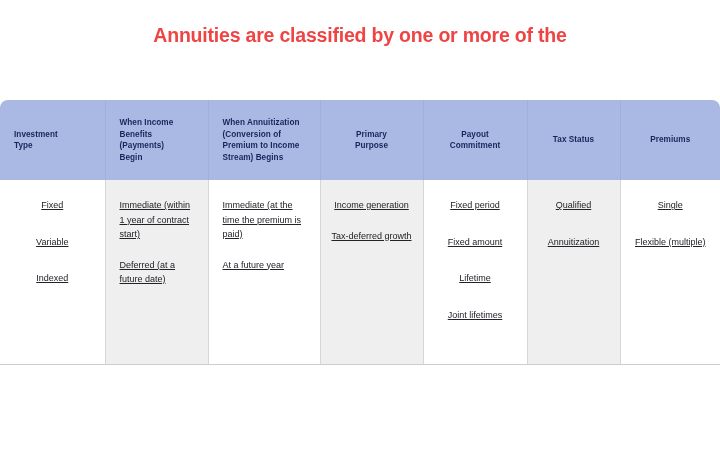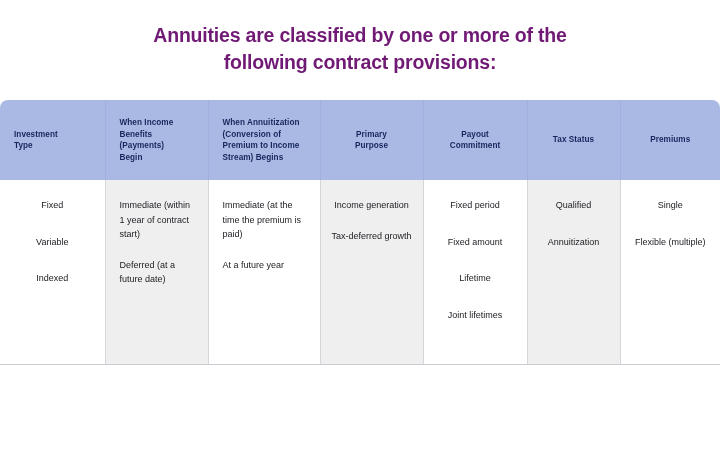--- a/index.html
+++ b/index.html
@@ -15,21 +15,21 @@
 
   
   .title-block {
     position:absolute; left:0; top:22px; width:720px;
     text-align:center;
   }
   .title-line {
     display:block;
     font-size:19.5px;
     font-weight:bold;
-    color:#701a75;
+    color:#ef4444;
     letter-spacing:-0.2px;
     line-height:27px;
   }
 
   
   .table-wrap {
     position:absolute;
     left:0; top:100px;
     width:720px; height:265px;
     border-radius:8px 8px 0 0;
@@ -60,20 +60,21 @@
 
   table.matrix tbody td {
     vertical-align:top;
     font-size:9px;
     line-height:14.5px;
     color:#222228;
     padding:18px 10px 10px 10px;
     border-right:1px solid #d6d6d9;
     background:#ffffff;
     text-align:center;
+    text-decoration:underline;
   }
   table.matrix tbody td:last-child { border-right:none; }
   table.matrix tbody td.shaded { background:#efefef;margin-left:40px; }
   table.matrix tbody td.left { text-align:left; padding-left:14px; }
 
   .cell-item { display:block; }
   .cell-gap { display:block; height:22px; }
   .cell-gap-sm { display:block; height:16px; }
 
   
@@ -98,21 +99,20 @@
     letter-spacing:-0.3px;
   }
 </style>
 </head>
 <body>
 
 <div class="page">
 
   <div class="title-block">
     <span class="title-line">Annuities are classified by one or more of the</span>
-    <span class="title-line">following contract provisions:</span>
   </div>
 
   <div class="table-wrap">
     <table class="matrix">
       <colgroup>
         <col style="width:105px">
           <col style="width:103px">
           <col style="width:112px">
         <col style="width:103px">
           <col style="width:104px">

